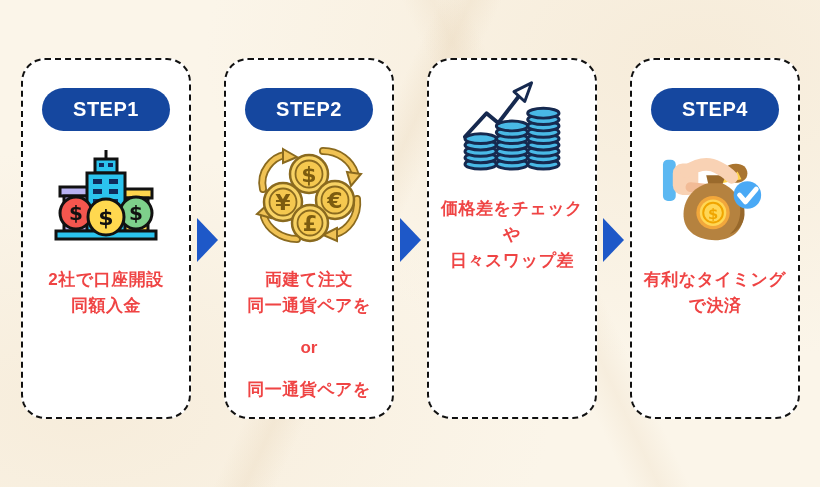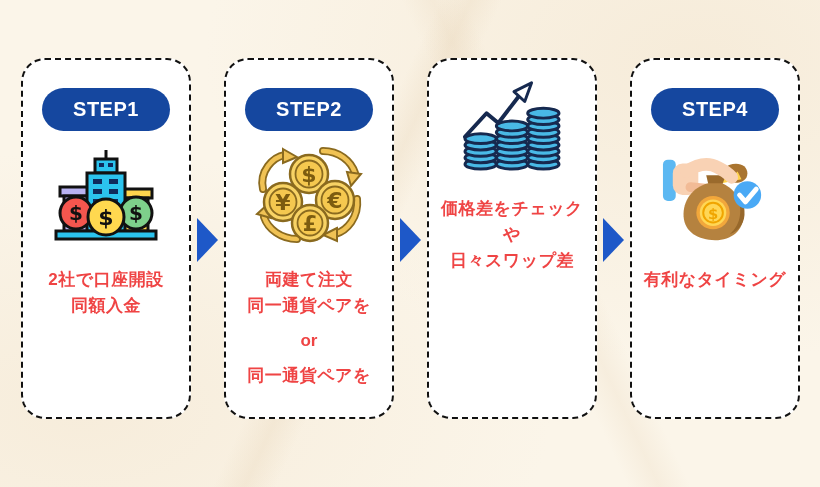--- a/index.html
+++ b/index.html
@@ -33,21 +33,21 @@
   .step-icon{
     margin-top:16px; width:108px; height:96px;
     display:flex; align-items:center; justify-content:center;
   }
   .step-icon svg{ width:100%; height:100%; }
   .step-text{
     margin-top:24px; text-align:center;
     font-size:17px; font-weight:700; line-height:26px;
     color:#ef4444; letter-spacing:0.5px; white-space:nowrap;
   }
-  .or-line{ margin:9px 0; letter-spacing:0; }
+  .or-line{ margin:16px 0; letter-spacing:0; }
   .flow-arrow{
     flex:none; width:0; height:0; margin:160px 6px 0 6px;
     border-top:22px solid transparent;
     border-bottom:22px solid transparent;
     border-left:21px solid #1e58c8;
   }
 </style>
 </head>
 <body>
 
@@ -191,17 +191,18 @@
           <circle cx="53" cy="66" r="17" fill="#f2a73b"></circle>
           <circle cx="53" cy="66" r="13.5" fill="#ffd755"></circle>
           <circle cx="53" cy="66" r="10" fill="none" stroke="#f0a500" stroke-width="2"></circle>
           <text x="53" y="72" text-anchor="middle" font-size="15" font-weight="bold" fill="#f0a500" font-family="DejaVu Sans, sans-serif">$</text>
           <circle cx="88" cy="48" r="14" fill="#4aa9f5"></circle>
           <path d="M80,48 l6,7 l11,-13" fill="none" stroke="#ffffff" stroke-width="5" stroke-linecap="round" stroke-linejoin="round"></path>
         </svg>
       </div>
       <div class="step-text">
         <div>有利なタイミング</div>
+        <div>で決済</div>
       </div>
     </div>
 
   </div>
 </div>
 
 </body></html>

